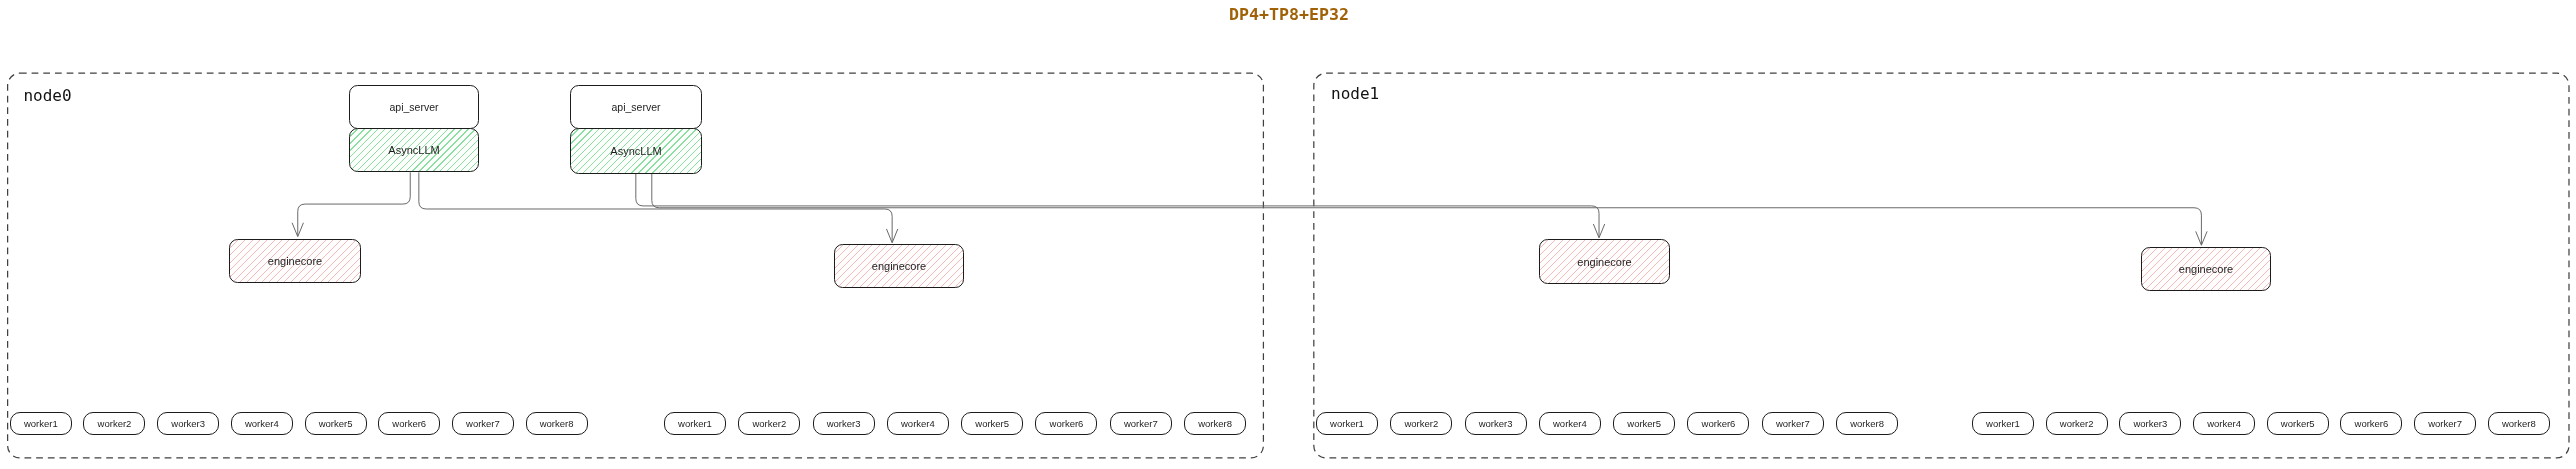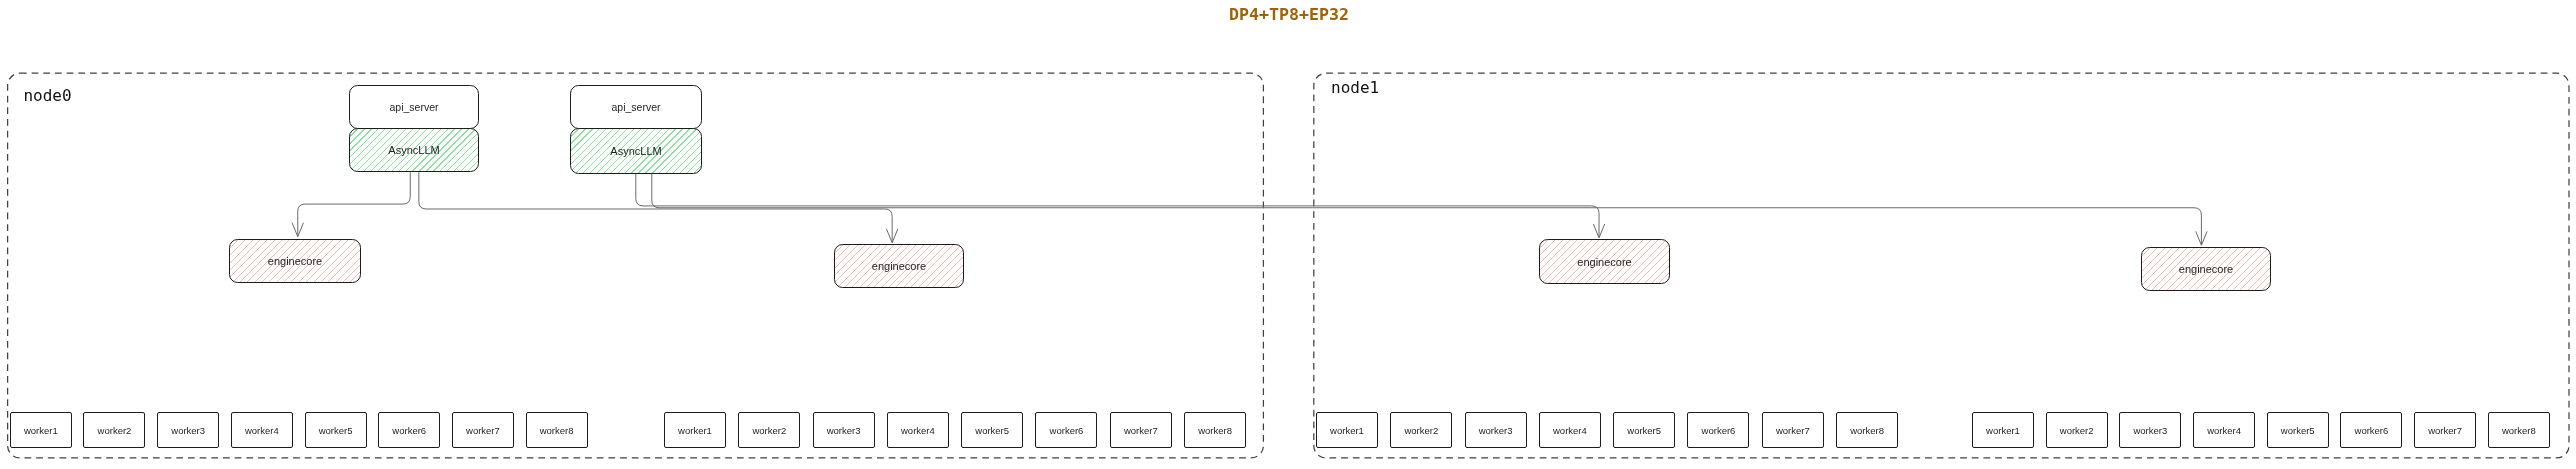--- a/index.html
+++ b/index.html
@@ -44,23 +44,23 @@
   }
   .api-box{font-size:10.5px;}
   .async-box{font-size:11px;}
   .engine-box{font-size:11px;}
   .worker-row{
     position:absolute;top:412px;height:23px;
     display:flex;align-items:stretch;
   }
   .worker{
     box-sizing:border-box;
-    width:62px;height:36px;
+    width:62px;height:23px;
     border:1.2px solid #1c1c1c;
-    border-radius:2px;
+    border-radius:10px;
     background:#ffffff;
     display:flex;align-items:center;justify-content:center;
     font-size:9.5px;
     flex:none;
   }
   .gap19{gap:11.7px;}
   .gap20{gap:12.3px;}
 </style>
 </head>
 <body>
@@ -83,21 +83,21 @@
       <path d="M 2591 365 L 2600 387 L 2609 365"></path>
 
       <path d="M 1059 282 L 1059 326 Q 1059 338 1071 338 L 3568 338 Q 3580 338 3580 350 L 3580 397"></path>
       <path d="M 3571 377 L 3580 399 L 3589 377"></path>
     </g>
   </svg>
 
   <div class="diagram-title">DP4+TP8+EP32</div>
 
   <div class="node-label" style="left:23.4px;top:86px;">node0</div>
-  <div class="node-label" style="left:1331px;top:78px;">node1</div>
+  <div class="node-label" style="left:1331px;top:84px;">node1</div>
 
   <div class="box api-box" style="left:349px;top:85px;width:130px;height:44px;">api_server</div>
   <div class="box async-box hatch-green" style="left:349px;top:128px;width:130px;height:44px;">AsyncLLM</div>
 
   <div class="box api-box" style="left:570px;top:85px;width:132px;height:44px;">api_server</div>
   <div class="box async-box hatch-green" style="left:570px;top:128px;width:132px;height:46px;">AsyncLLM</div>
 
   <div class="box engine-box hatch-red" style="left:229px;top:239px;width:132px;height:44px;">enginecore</div>
   <div class="box engine-box hatch-red" style="left:834px;top:244px;width:130px;height:44px;">enginecore</div>
   <div class="box engine-box hatch-red" style="left:1539px;top:239px;width:131px;height:45px;">enginecore</div>

